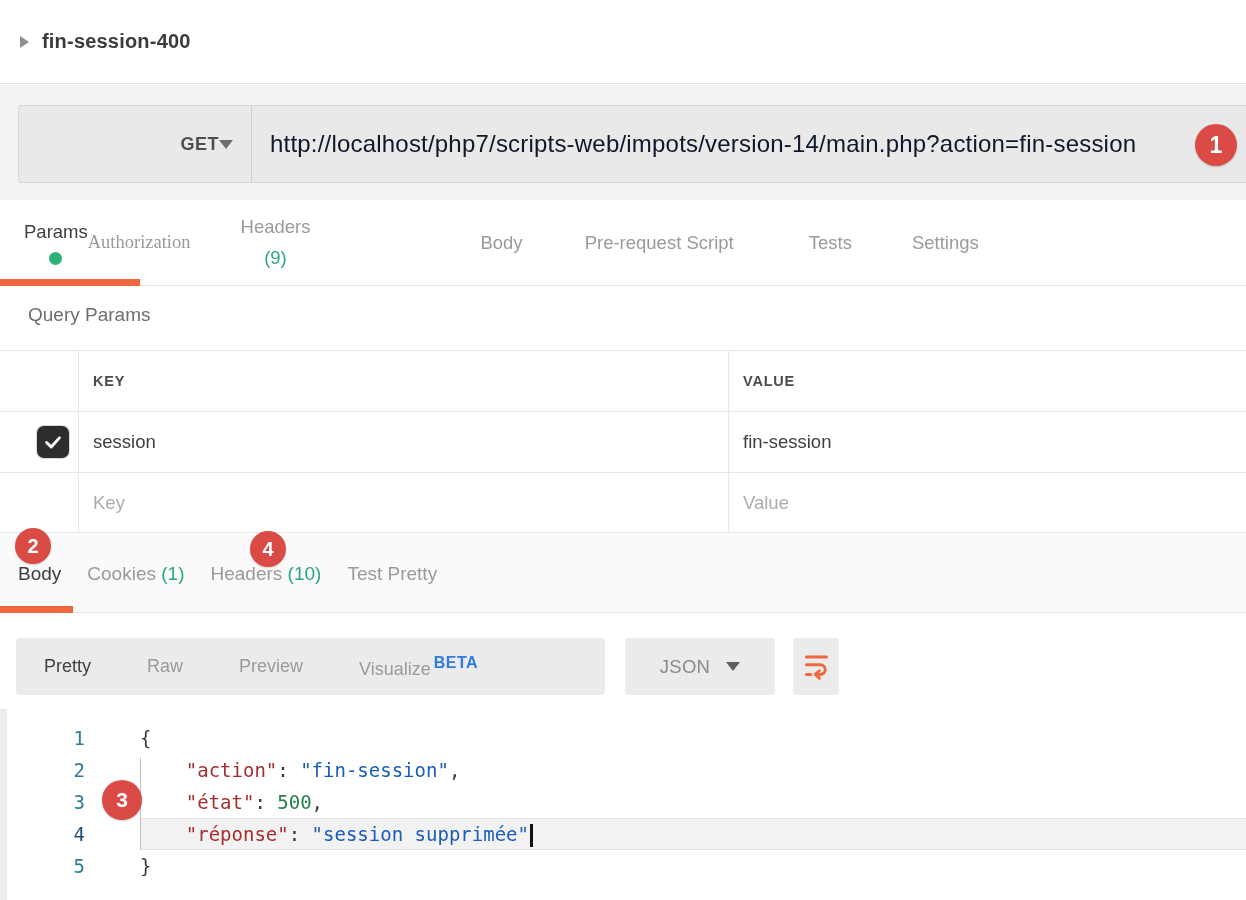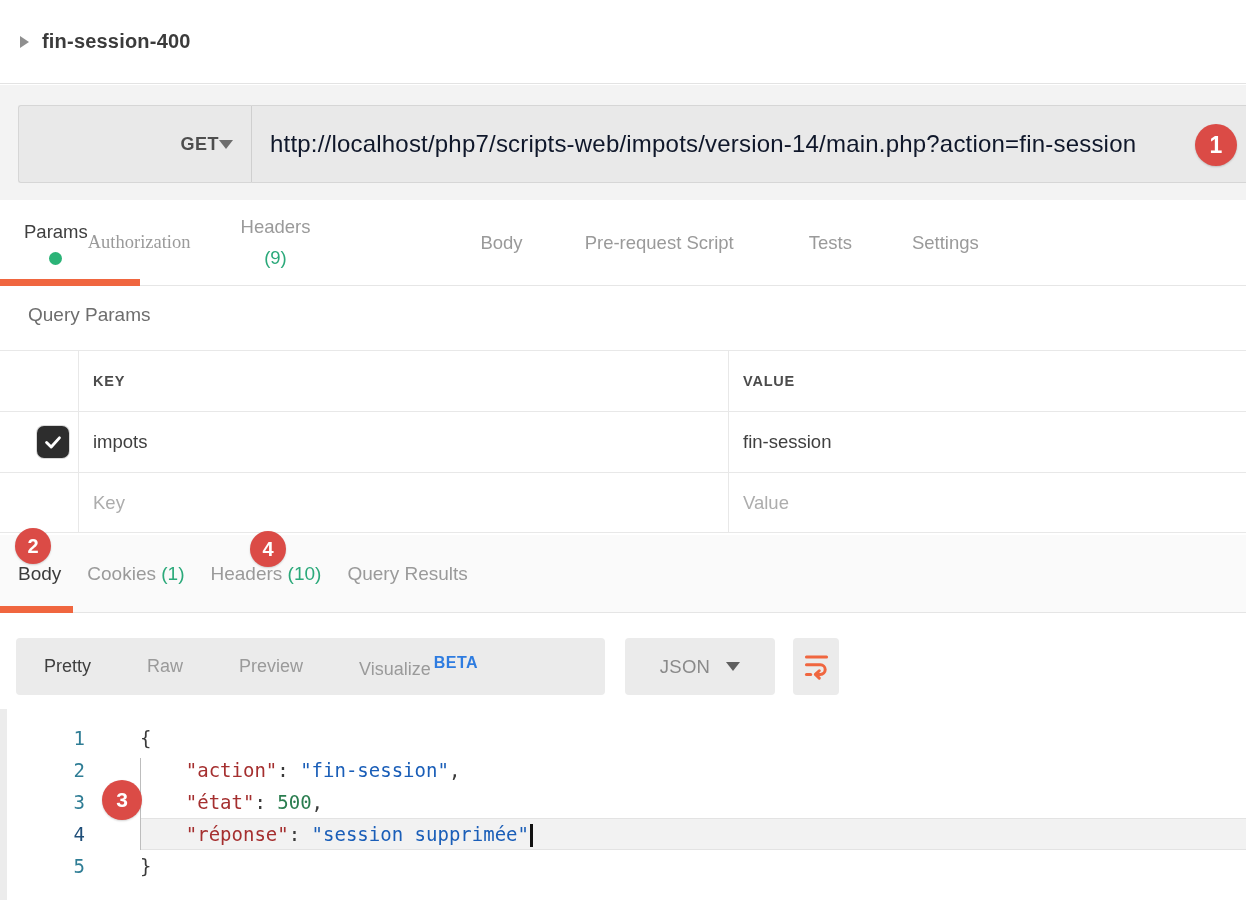--- a/index.html
+++ b/index.html
@@ -185,21 +185,21 @@
       <div class="qp-row qp-hrow">
         <span class="qp-col-label at-key">KEY</span>
         <span class="qp-col-label at-val">VALUE</span>
       </div>
       <div class="qp-row qp-r1">
         <span class="checkbox">
           <svg viewBox="0 0 24 24">
             <path d="M5 12.5 L10 17.5 L19 7.5" stroke="#ffffff" stroke-width="3.2" fill="none" stroke-linecap="round" stroke-linejoin="round"></path>
           </svg>
         </span>
-        <span class="qp-cell at-key">impots</span>
+        <span class="qp-cell at-key">session</span>
         <span class="qp-cell at-val">fin-session</span>
       </div>
       <div class="qp-row qp-r2">
         <span class="qp-cell ph at-key">Key</span>
         <span class="qp-cell ph at-val">Value</span>
       </div>
       <div class="vline vl-1"></div>
       <div class="vline vl-2"></div>
     </div>
   </div>
@@ -210,21 +210,21 @@
     </div>
     <div class="stab">
       <span>Cookies</span>
       <span class="count">(1)</span>
     </div>
     <div class="stab">
       <span>Headers</span>
       <span class="count">(10)</span>
     </div>
     <div class="stab">
-      <span>Query Results</span>
+      <span>Test Pretty</span>
     </div>
     <div class="resp-underline"></div>
   </div>
 
   <div class="resp-toolbar">
     <div class="view-group">
       <span class="vbtn active">Pretty</span>
       <span class="vbtn">Raw</span>
       <span class="vbtn">Preview</span>
       <span class="vbtn"><span>Visualize</span><span class="beta">BETA</span></span>

